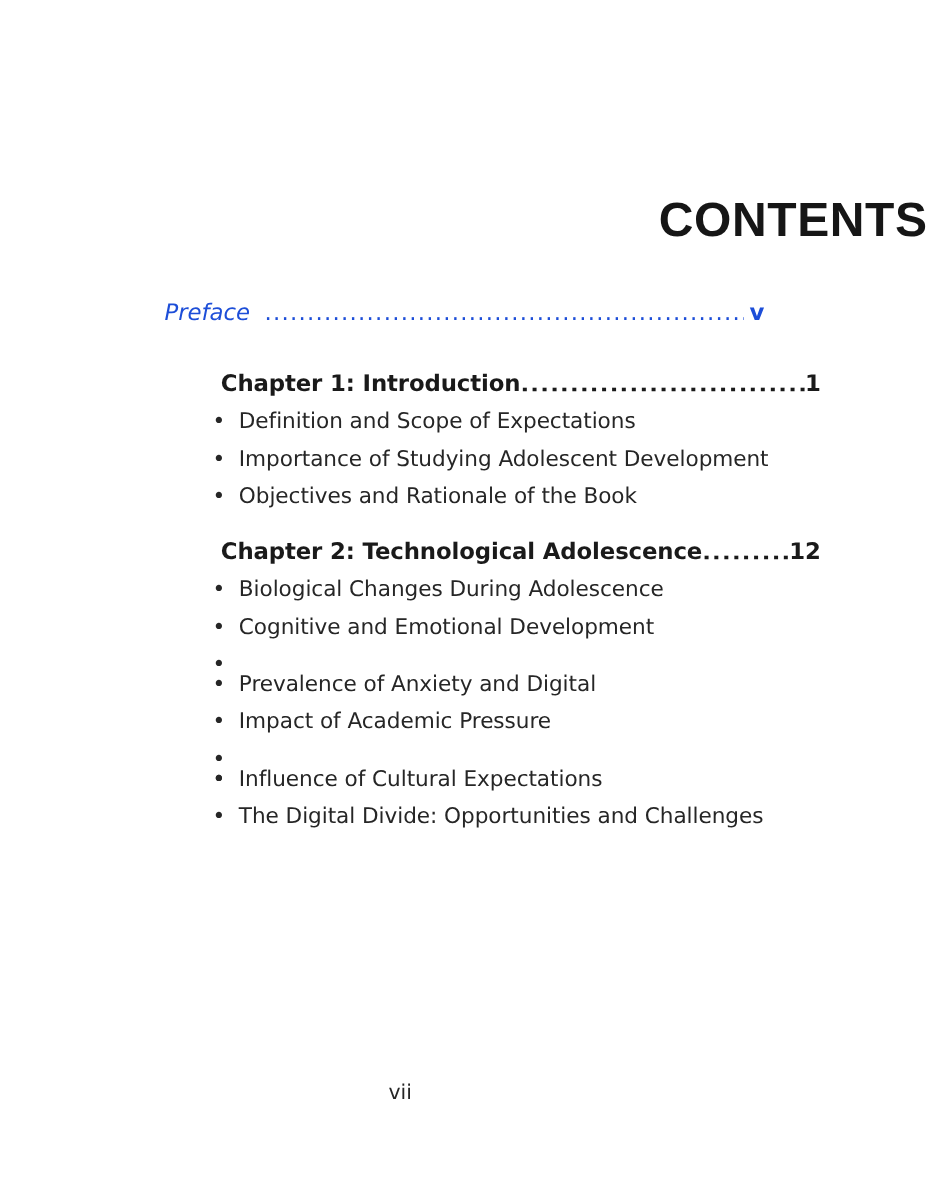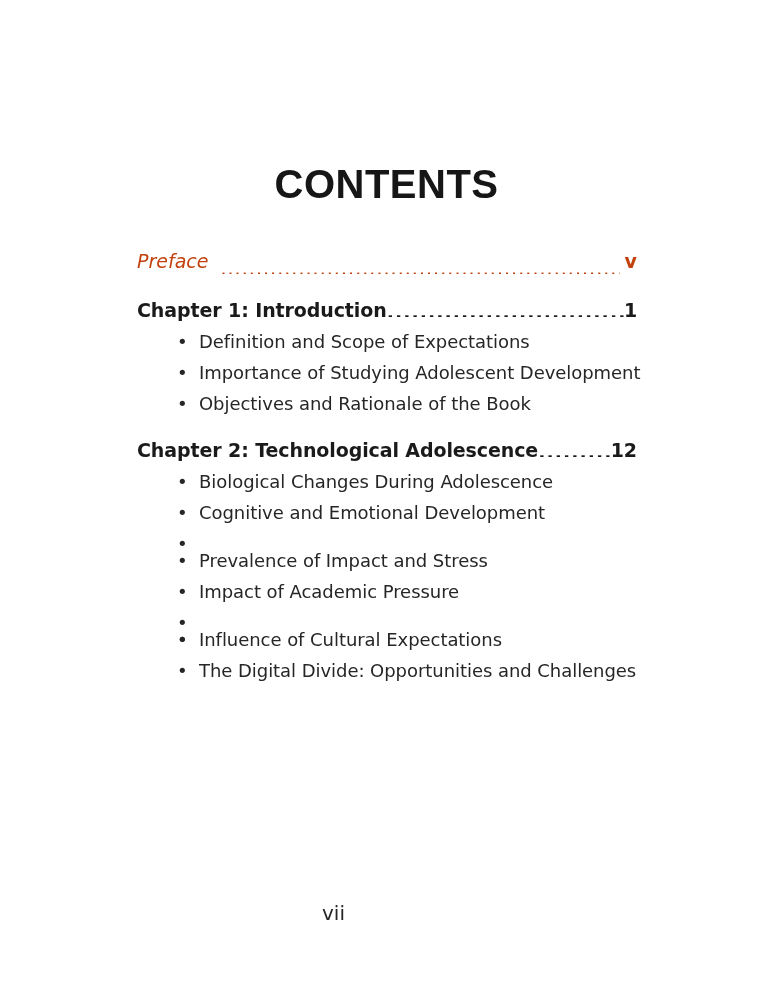--- a/index.html
+++ b/index.html
@@ -22,21 +22,21 @@
     inset: 0;
     background: #ffffff;
   }
 
   
   .toc-title {
     position: absolute;
     top: 137px;
     left: 0;
     width: 773px;
-    text-align: center;
+    text-align: right;
     font-family: "Liberation Sans", "DejaVu Sans", sans-serif;
     font-size: 40px;
     font-weight: bold;
     letter-spacing: 0.5px;
     color: #161616;
     line-height: 1;
   }
 
   
   .toc-body {
@@ -76,23 +76,22 @@
   }
   .leader-row .entry-page {
     flex: 0 0 auto;
     text-align: right;
   }
 
   
   .preface-row {
     font-size: 19px;
     line-height: 26px;
-    color: #c2410c;
-    margin-bottom: 22px;
-    align-items: flex-end;
+    color: #1d4ed8;
+    margin-bottom: 32px;
   }
   .preface-row .entry-label {
     font-style: italic;
     font-weight: normal;
     padding-right: 12px;
   }
   .preface-row .leader-fill::before {
     font-style: normal;
   }
   .preface-row .entry-page {
@@ -108,20 +107,21 @@
   .chapter-group:last-of-type {
     margin-bottom: 0;
   }
 
   .chapter-row {
     font-size: 19px;
     line-height: 28px;
     font-weight: bold;
     color: #1a1a1a;
     letter-spacing: -0.1px;
+    margin-left: 47px;
   }
   .chapter-row .entry-page {
     font-weight: bold;
   }
   .chapter-row.pad-page .entry-page {
     padding-left: 6px;
   }
 
   
   .topic-list {
@@ -148,21 +148,21 @@
     color: #262626;
   }
 
   
   .page-folio {
     position: absolute;
     top: 901px;
     left: 0;
     width: 667px;
     text-align: center;
-    font-size: 20px;
+    font-size: 17px;
     font-weight: normal;
     color: #262626;
   }
 </style>
 </head>
 <body>
 
 <div class="page">
 
   <h1 class="toc-title">CONTENTS</h1>
@@ -195,21 +195,21 @@
             <span class="entry-page">12</span>
           </div>
           <ul class="topic-list">
             <li class="topic-item"><span class="bullet-dot">•</span><span>Biological Changes During Adolescence</span></li>
             <li class="topic-item"><span class="bullet-dot">•</span><span>Cognitive and Emotional Development</span></li>
             <li class="topic-item"><span class="bullet-dot">•</span></li>
           </ul>
         </div>
         <div class="chapter-group">
           <ul class="topic-list">
-            <li class="topic-item"><span class="bullet-dot">•</span><span>Prevalence of Impact and Stress</span></li>
+            <li class="topic-item"><span class="bullet-dot">•</span><span>Prevalence of Anxiety and Digital</span></li>
             <li class="topic-item"><span class="bullet-dot">•</span><span>Impact of Academic Pressure</span></li>
             <li class="topic-item"><span class="bullet-dot">•</span></li>
           </ul>
         </div>
         <div class="chapter-group">
           <ul class="topic-list">
             <li class="topic-item"><span class="bullet-dot">•</span></li>
             <li class="topic-item"><span class="bullet-dot">•</span><span>Influence of Cultural Expectations</span></li>
             <li class="topic-item"><span class="bullet-dot">•</span><span>The Digital Divide: Opportunities and Challenges</span></li>
           </ul>

